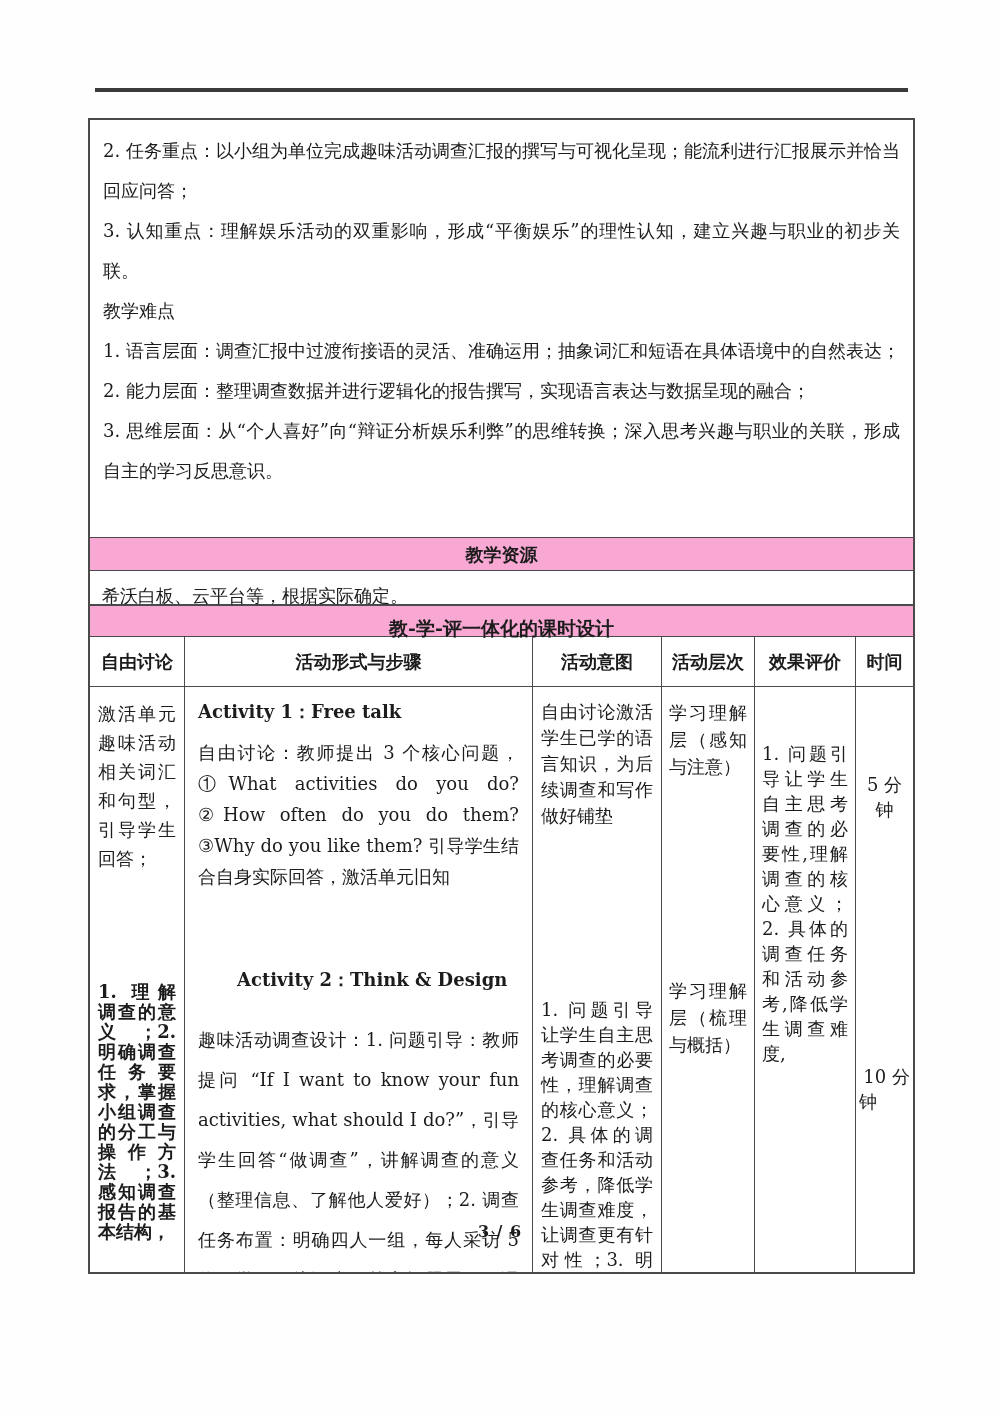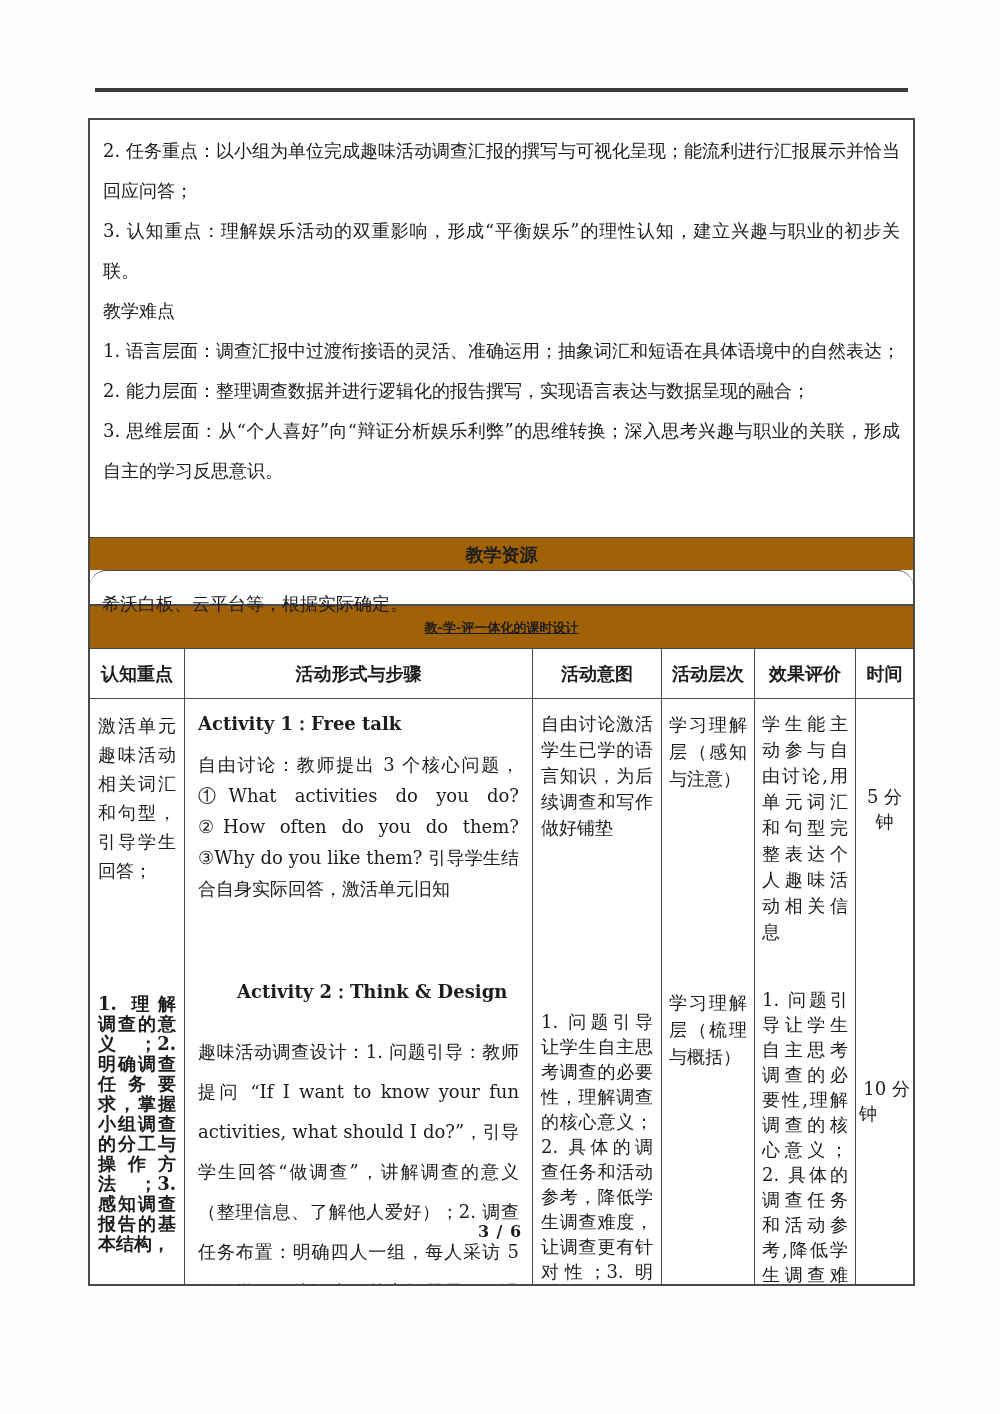--- a/index.html
+++ b/index.html
@@ -31,30 +31,30 @@
   .intro {
     height: 417px;
     padding: 11px 13px 0 13px;
     font-size: 18px;
     line-height: 40px;
     overflow: hidden;
   }
   .intro p { margin: 0; text-align: justify; text-align-last: left; }
 
   .band {
-    background: #a16207;
+    background: #f9a8d4;
     text-align: center;
     font-weight: bold;
   }
   .band-resources { height: 33px; line-height: 33px; font-size: 18px; }
   .resources-content {
     height: 34px; line-height: 33px;
-    padding: 16px 12px; font-size: 18px; border-radius: 16px;
+    padding: 8px 12px; font-size: 18px;
   }
-  .band-design { height: 44px; line-height: 44px; font-size: 13px; border-top: 2px solid #4a4a4a !important; text-decoration: underline; }
+  .band-design { height: 32px; line-height: 44px; font-size: 19px; border-top: 2px solid #4a4a4a !important; }
 
   .grid { display: grid; grid-template-columns: 94px 348px 129px 93px 101px 1fr; }
   .grid > div { box-sizing: border-box; }
   .grid > div + div { border-left: 1px solid #4a4a4a; }
 
   .header-row { height: 50px; }
   .header-row > div {
     display: flex; align-items: center; justify-content: center;
     font-weight: bold; font-size: 18px;
   }
@@ -115,21 +115,21 @@
       <p>3. 思维层面：从“个人喜好”向“辩证分析娱乐利弊”的思维转换；深入思考兴趣与职业的关联，形成自主的学习反思意识。</p>
     </div>
 
     <div class="section band band-resources">教学资源</div>
 
     <div class="section resources-content">希沃白板、云平台等，根据实际确定。</div>
 
     <div class="section band band-design">教-学-评一体化的课时设计</div>
 
     <div class="section grid header-row">
-      <div>认知重点</div>
+      <div>自由讨论</div>
       <div>活动形式与步骤</div>
       <div>活动意图</div>
       <div>活动层次</div>
       <div>效果评价</div>
       <div>时间</div>
     </div>
 
     <div class="section grid body-row">
 
       <div class="cell-goal">
@@ -148,21 +148,20 @@
         <p class="jblock intent-1">自由讨论激活学生已学的语言知识，为后续调查和写作做好铺垫</p>
         <p class="jblock intent-2">1. 问题引导让学生自主思考调查的必要性，理解调查的核心意义；2. 具体的调查任务和活动参考，降低学生调查难度，让调查更有针对性；3. 明确的</p>
       </div>
 
       <div class="cell-level">
         <p class="jblock level-1">学习理解层（感知与注意）</p>
         <p class="jblock level-2">学习理解层（梳理与概括）</p>
       </div>
 
       <div class="cell-eval">
-        <p class="jblock eval-1">学生能主动参与自由讨论,用单元词汇和句型完整表达个人趣味活动相关信息</p>
         <p class="jblock eval-2">1. 问题引导让学生自主思考调查的必要性,理解调查的核心意义；2. 具体的调查任务和活动参考,降低学生调查难度,</p>
       </div>
 
       <div class="cell-time">
         <p class="jblock time-1" style="text-align:center; text-align-last:center;">5 分钟</p>
         <p class="jblock time-2" style="text-align:right;">10 分钟</p>
       </div>
 
     </div>
 

